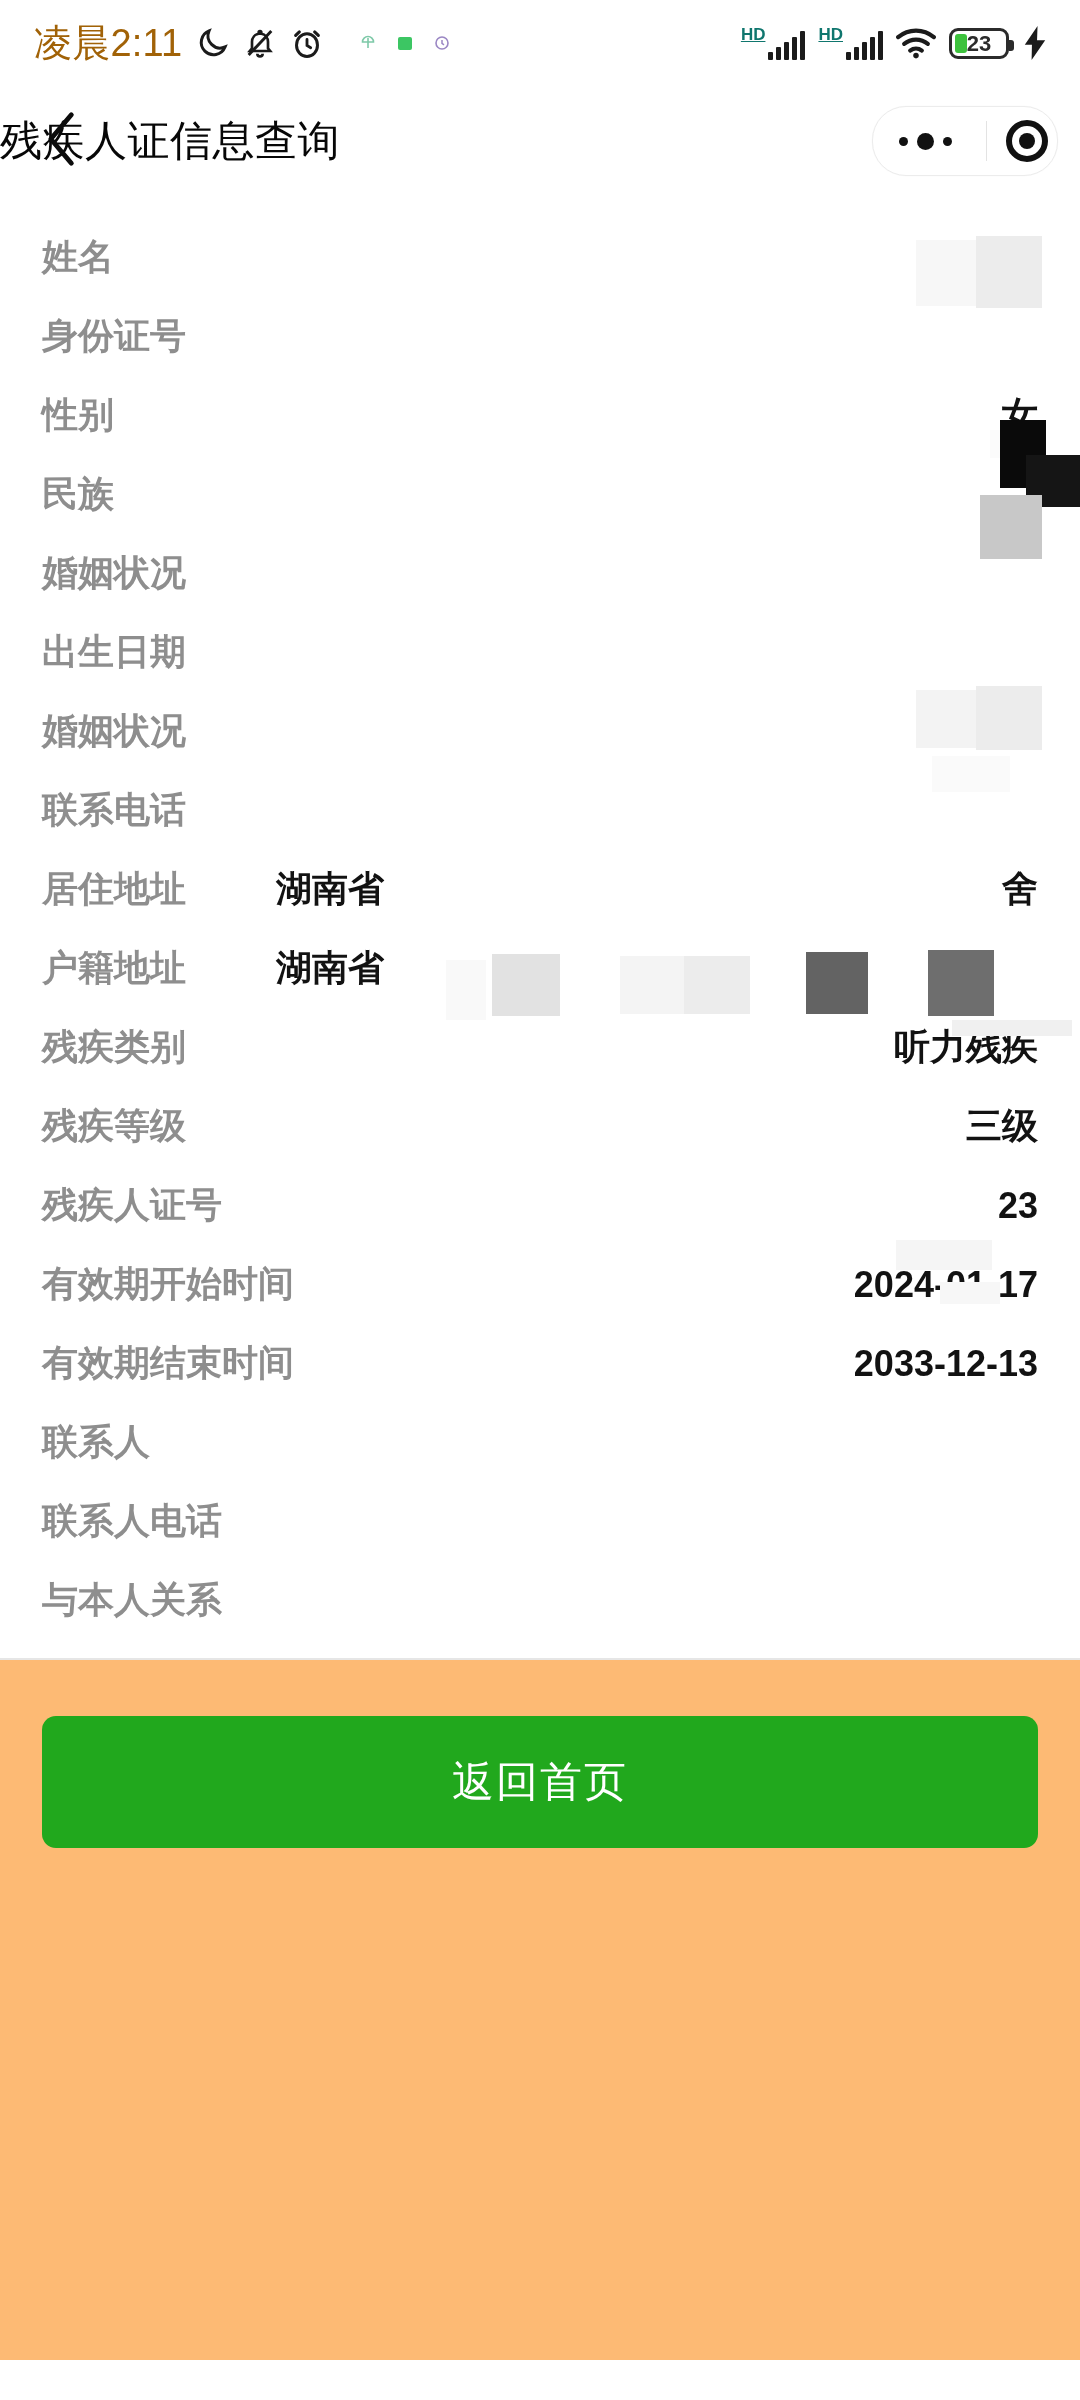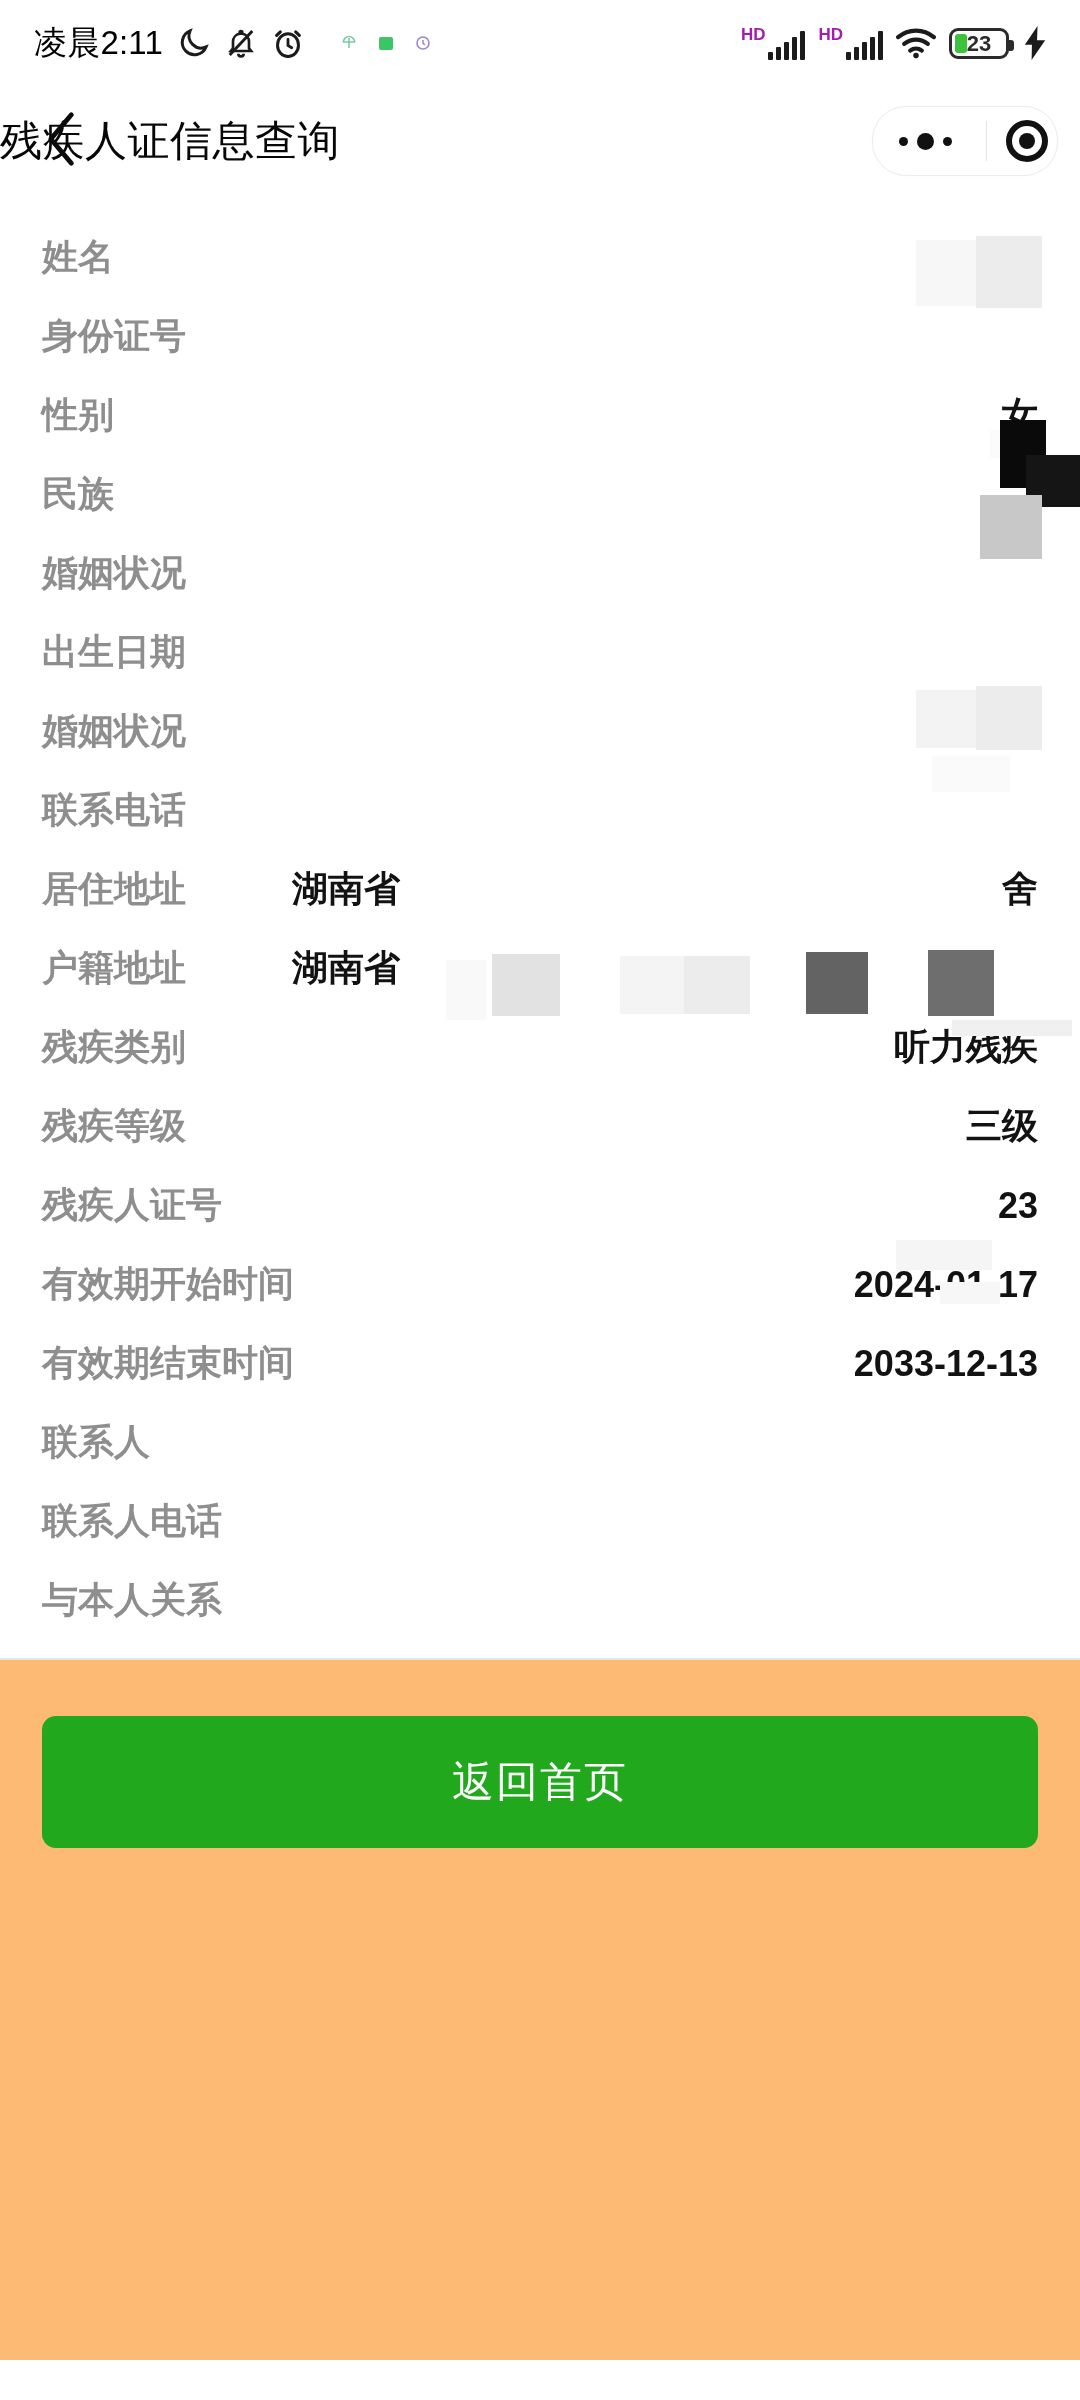--- a/index.html
+++ b/index.html
@@ -15,28 +15,28 @@
 
   
   .statusbar {
     height: 86px;
     display: flex; align-items: center;
     padding: 0 32px 0 34px;
     box-sizing: border-box;
     background: #ffffff;
   }
   .sb-left { display: flex; align-items: center; gap: 14px; flex: 0 0 auto; }
-  .sb-time { font-size: 33px; color: #000000; letter-spacing: .2px; font-weight: 500; }
+  .sb-time { font-size: 38px; color: #a16207; letter-spacing: .2px; font-weight: 500; }
   .sb-ic { display: inline-flex; align-items: center; }
   .sb-mini { display: flex; align-items: center; gap: 22px; margin-left: 22px; }
   .sb-spacer { flex: 1 1 auto; }
   .sb-right { display: flex; align-items: center; gap: 13px; flex: 0 0 auto; }
   .hdgroup { display: flex; align-items: flex-end; gap: 2px; }
-  .hd-label { font-size: 17px; font-weight: 700; color: #a21caf; line-height: 1;
-              margin-bottom: 17px; margin-right: 1px; }
+  .hd-label { font-size: 17px; font-weight: 700; color: #0f766e; line-height: 1;
+              margin-bottom: 17px; margin-right: 1px; text-decoration: underline; }
   .bars { display: flex; align-items: flex-end; gap: 3px; height: 30px; }
   .bars i { display: block; width: 5px; background: #1b1b1b; border-radius: 1px; }
   .bars i:nth-child(1){height: 8px;} .bars i:nth-child(2){height: 13px;}
   .bars i:nth-child(3){height: 18px;} .bars i:nth-child(4){height: 23px;}
   .bars i:nth-child(5){height: 29px;}
   .battery {
     width: 60px; height: 31px; border: 3px solid #2b2b2b; border-radius: 9px;
     position: relative; display: flex; align-items: center; padding: 0 3px;
     box-sizing: border-box;
   }
@@ -85,21 +85,21 @@
   .list-wrap { background: #ffffff; padding-top: 22px; position: relative; }
   .row {
     height: 79px; display: flex; align-items: center;
     padding: 0 42px 0 42px; box-sizing: border-box; position: relative; font-weight: bold;
   }
   .row-label { font-size: 36px; color: #8e8e8e; flex: 0 0 auto; white-space: nowrap; }
   .row-value {
     margin-left: auto; font-size: 36px; color: #121212; text-align: right;
     white-space: nowrap; position: relative;
   }
-  .row-value.addr { position: absolute; left: 292px; right: 42px; text-align: left; }
+  .row-value.addr { position: absolute; left: 276px; right: 42px; text-align: left; }
   .row-value.addr .tail { position: absolute; right: 0; top: 0; }
 
   .divider { height: 2px; background: #e6e6e6; margin-top: 18px; }
 
   
   .redact { position: absolute; pointer-events: none; }
 
   
   .footer { background: #fdba74; height: 700px; padding-top: 56px; box-sizing: border-box; }
   .home-btn {

